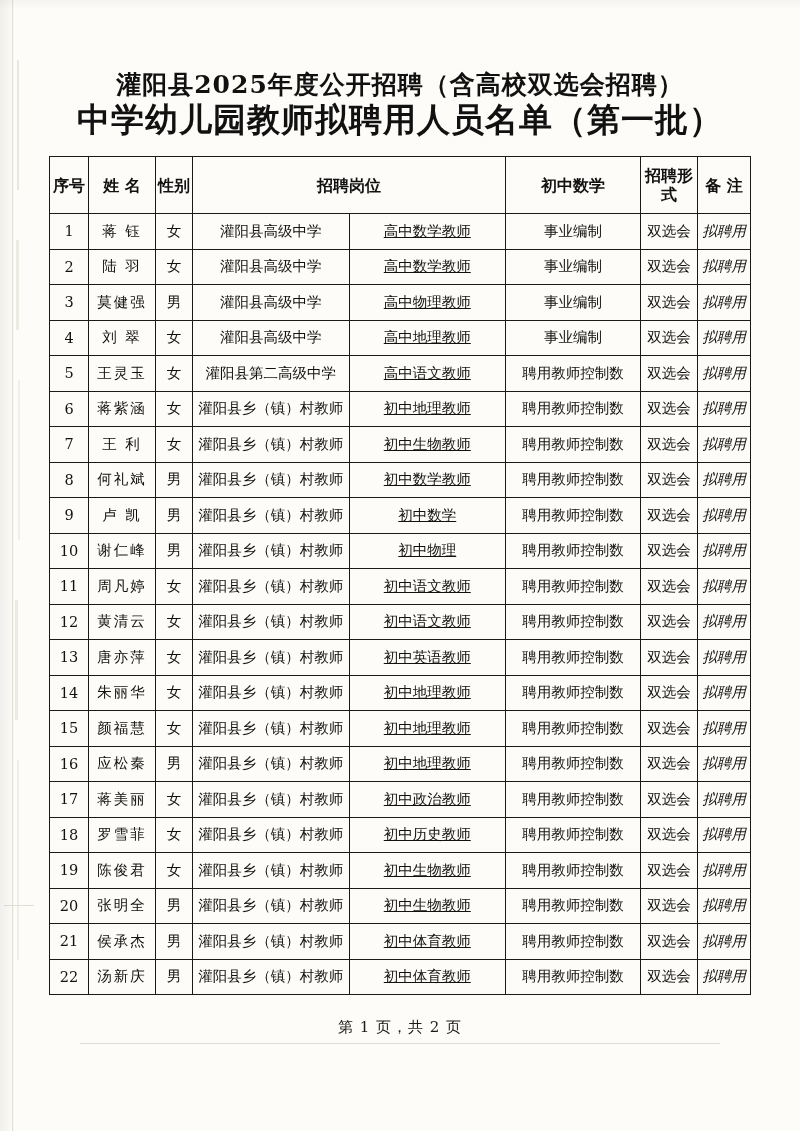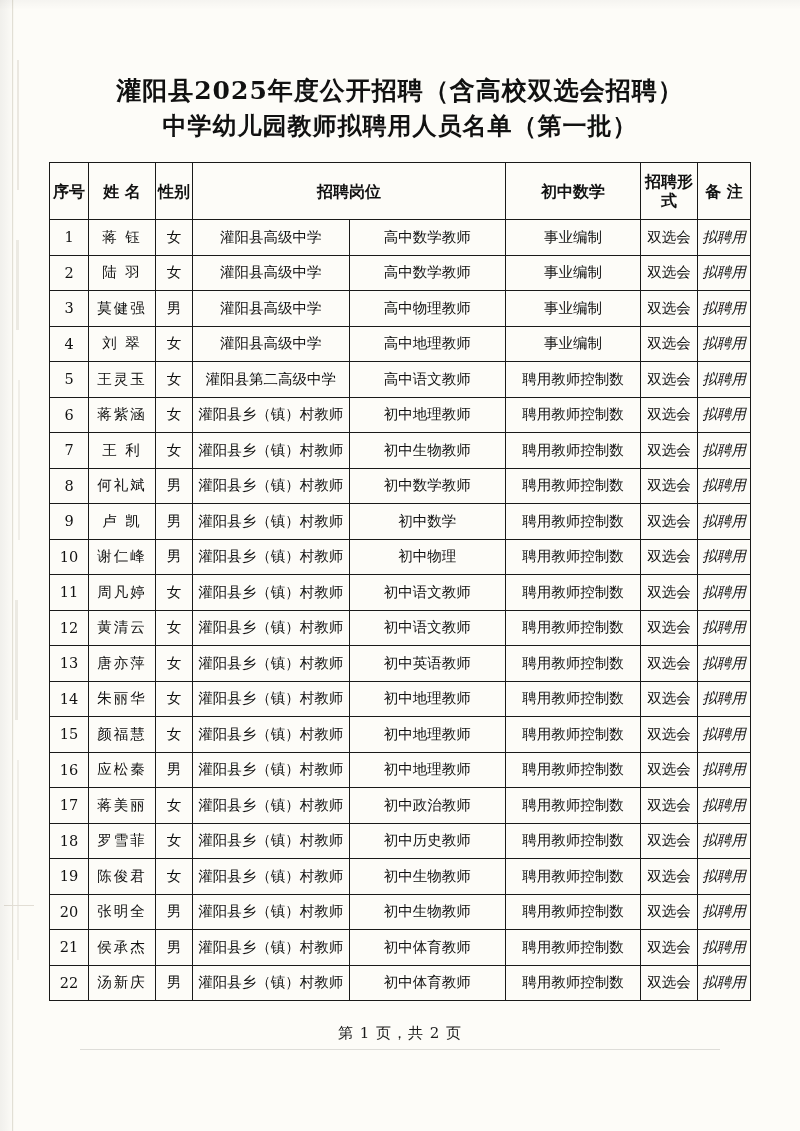--- a/index.html
+++ b/index.html
@@ -33,38 +33,38 @@
     left: 4px;
     top: 0;
     width: 30px;
     height: 100%;
     pointer-events: none;
     opacity: .55;
   }
   .content {
     position: absolute;
     left: 0;
-    top: 6px;
+    top: 0;
     width: 800px;
     height: 1076px;
   }
   .doc-title {
     text-align: center;
     font-family: "DejaVu Serif", "Liberation Serif", serif;
     font-weight: bold;
     color: #111;
     letter-spacing: 1px;
   }
   .title-line1 {
     margin-top: 68px;
     font-size: 25px;
     line-height: 34px;
   }
   .title-line2 {
-    font-size: 24px;
+    font-size: 33px;
     line-height: 36px;
   }
   table.main {
     border-collapse: collapse;
     margin: 18px auto 0 auto;
     width: 676px;
     background: transparent;
     table-layout: fixed;
   }
   table.main th, table.main td {
@@ -84,21 +84,21 @@
   }
   table.main tbody td {
     height: 34.5px;
     font-size: 14.5px;
     white-space: nowrap;
   }
   td.c-idx  { width: 38px; }
   td.c-name { width: 66px; letter-spacing: 2px; }
   td.c-sex  { width: 36px; }
   td.c-unit { width: 162px; }
-  td.c-post { width: 150px; }
+  td.c-post { width: 150px; text-decoration: underline; }
   td.c-type { width: 134px; }
   td.c-form { width: 56px; font-size: 13.5px; }
   td.c-note { width: 52px; font-size: 13.5px; font-style: italic; }
   .footer {
     margin-top: 23px;
     text-align: center;
     font-family: "DejaVu Serif", "Liberation Serif", serif;
     font-size: 15px;
     color: #1a1a1a;
     letter-spacing: 1px;

